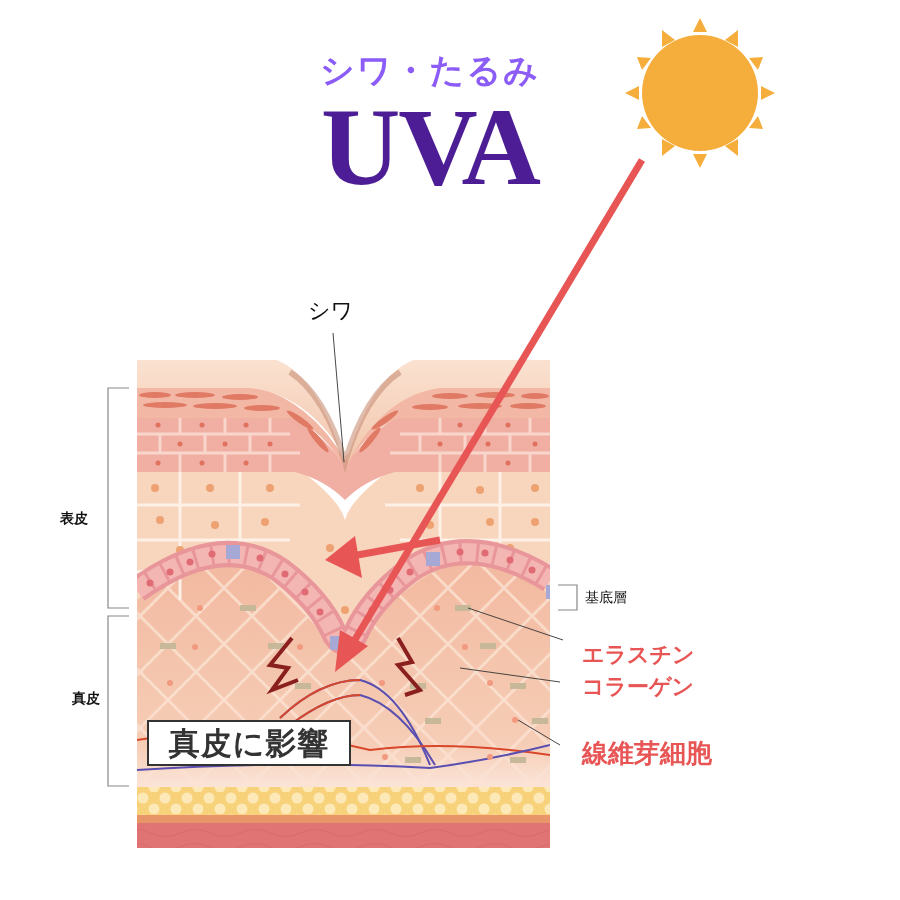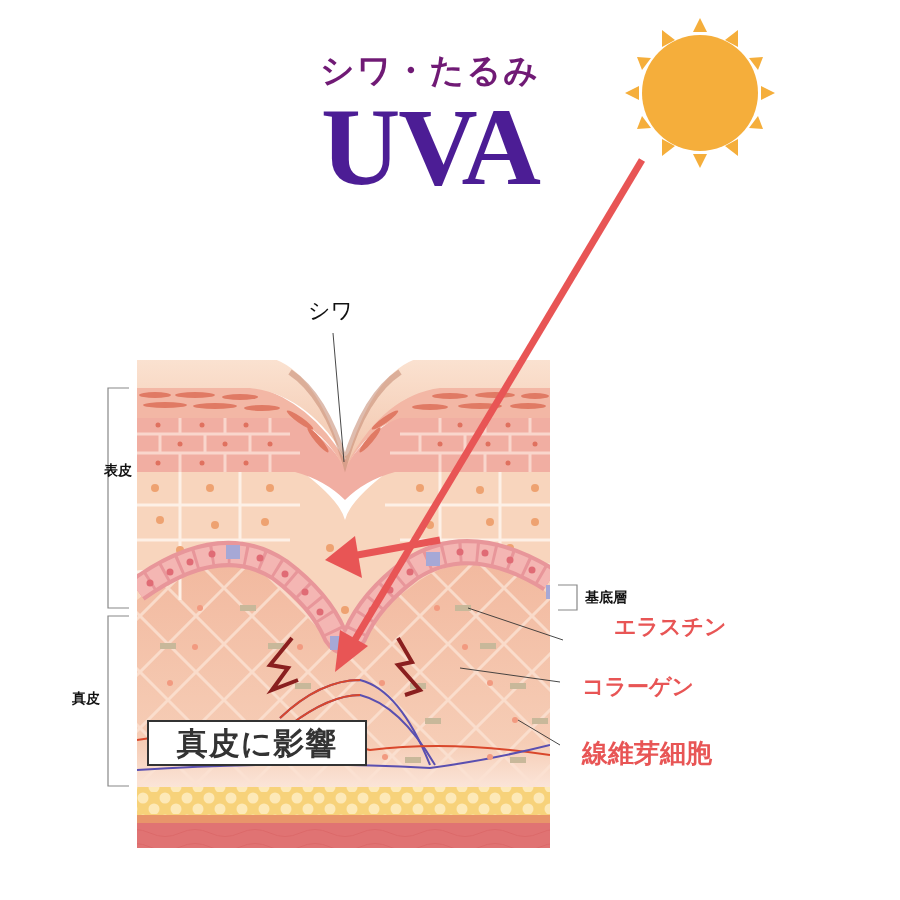--- a/index.html
+++ b/index.html
@@ -1,24 +1,24 @@
 <!DOCTYPE html>
 <html><head>
 <meta charset="utf-8">
 <style>
   html,body{margin:0;padding:0;background:#ffffff;}
   body{width:900px;height:900px;position:relative;overflow:hidden;font-family:"DejaVu Sans",sans-serif;}
   .abs{position:absolute;}
-  .subtitle{left:300px;top:48px;width:260px;text-align:center;font-size:34px;font-weight:bold;color:#701a75;letter-spacing:2px;}
+  .subtitle{left:300px;top:48px;width:260px;text-align:center;font-size:34px;font-weight:bold;color:#8b5cf6;letter-spacing:2px;}
   .uva{left:300px;top:92px;width:260px;text-align:center;font-family:"Liberation Serif",serif;font-size:110px;font-weight:bold;color:#4c1d95;line-height:110px;letter-spacing:-2px;}
   .shiwa{left:308px;top:296px;font-size:22px;font-weight:normal;color:#111;}
   .side-label{font-size:14px;font-weight:bold;color:#111;}
   .right-label{font-size:22px;font-weight:bold;color:#e85555;}
-  .kitei{font-size:14px;font-weight:bold;color:#111;}
-  .effect-box{left:147px;top:720px;width:220px;height:46px;background:#fff;border:2px solid #333;box-sizing:border-box;text-align:center;font-size:31px;font-weight:bold;color:#333;line-height:42px;letter-spacing:1px;}
+  .kitei{font-size:14px;font-weight:normal;color:#111;}
+  .effect-box{left:147px;top:720px;width:204px;height:46px;background:#fff;border:2px solid #333;box-sizing:border-box;text-align:center;font-size:31px;font-weight:bold;color:#333;line-height:42px;letter-spacing:1px;}
   svg{position:absolute;left:0;top:0;}
 </style>
 </head>
 <body>
 
 <svg width="900" height="900" viewBox="0 0 900 900">
   <defs>
     <clipPath id="skinclip">
         <rect x="137" y="360" width="413" height="488"></rect>
       </clipPath>
@@ -257,20 +257,20 @@
     <polygon points="335,672 340,630 368,646" fill="#e85555"></polygon>
     <line x1="440" y1="540" x2="352" y2="556" stroke="#e85555" stroke-width="7"></line>
     <polygon points="325,560 355,536 362,578" fill="#e85555"></polygon>
   </g>
 </svg>
 
 <div class="abs subtitle">シワ・たるみ</div>
 <div class="abs uva">UVA</div>
 
 <div class="abs shiwa">シワ</div>
-<div class="abs side-label" style="left:60px;top:462px;margin-left:44px;">表皮</div>
+<div class="abs side-label" style="left:60px;top:510px;">表皮</div>
 <div class="abs side-label" style="left:72px;top:690px;">真皮</div>
 <div class="abs kitei" style="left:585px;top:589px;">基底層</div>
-<div class="abs right-label" style="left:582px;top:612px;margin-left:32px;">エラスチン</div>
+<div class="abs right-label" style="left:582px;top:640px;">エラスチン</div>
 <div class="abs right-label" style="left:582px;top:672px;text-align:center;">コラーゲン</div>
 <div class="abs right-label" style="left:582px;top:736px;font-size:26px;">線維芽細胞</div>
 
 <div class="abs effect-box">真皮に影響</div>
 
 </body></html>

